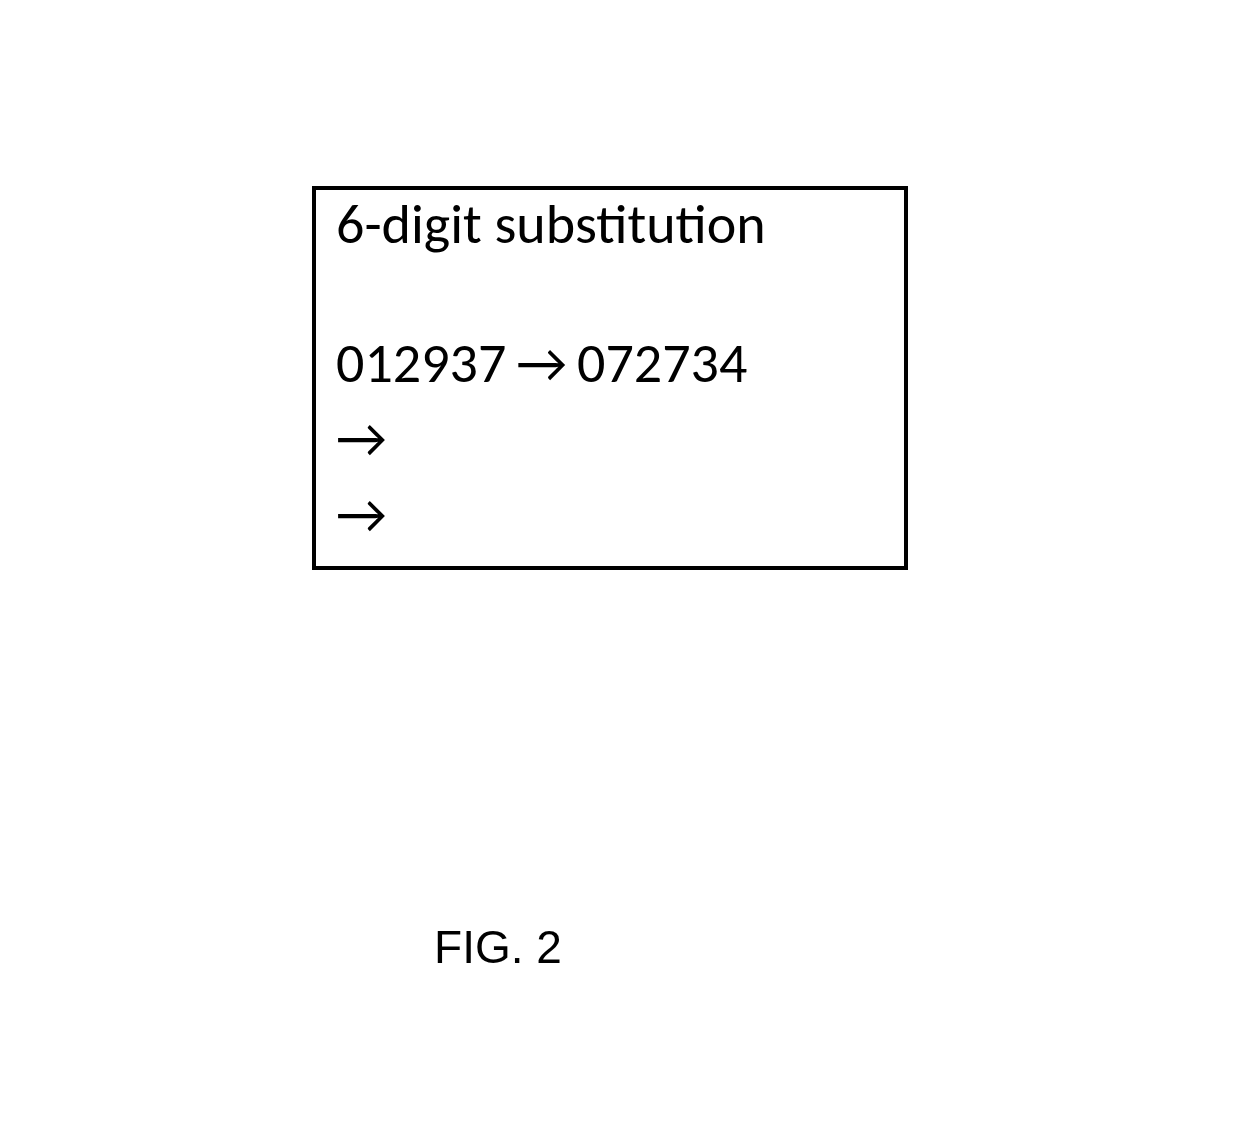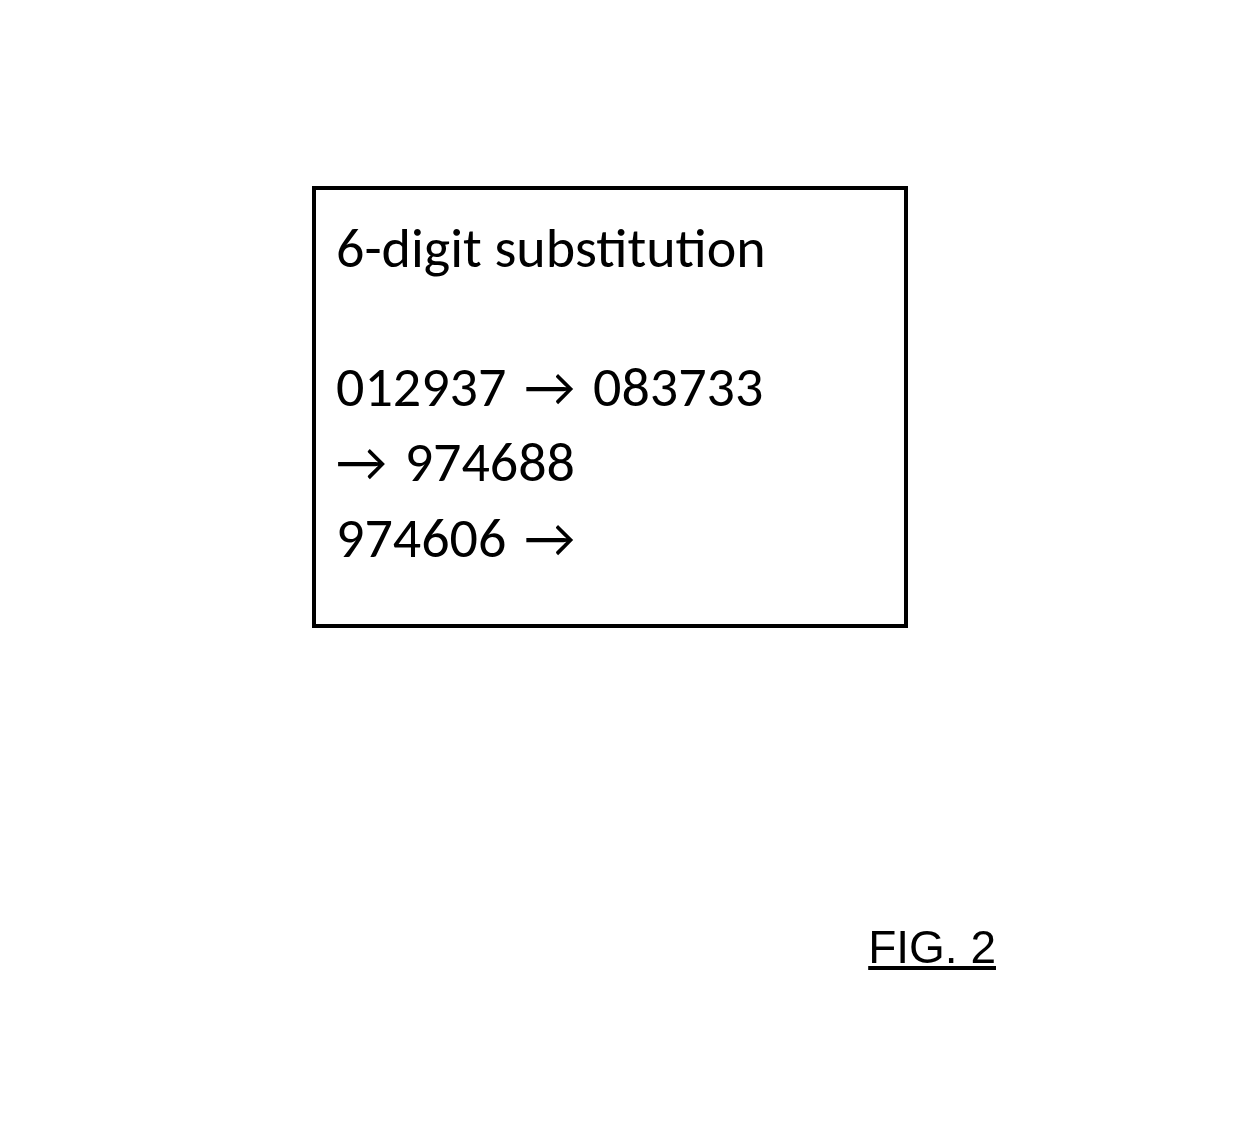--- a/index.html
+++ b/index.html
@@ -12,71 +12,68 @@
       height: 1139px;
       background: white;
       font-family: Calibri, Arial, sans-serif;
       position: relative;
     }
     .box {
       position: absolute;
       left: 312px;
       top: 186px;
       width: 596px;
-      height: 442px;
+      height: 384px;
       border: 4px solid #000;
-      padding: 28px 20px;
+      padding: 4px 20px;
     }
     .heading {
       font-size: 56px;
       color: #000;
       line-height: 1.1;
       margin-bottom: 70px;
       white-space: nowrap;
     }
     .mapping-row {
       font-size: 56px;
       color: #000;
       line-height: 1.35;
       white-space: nowrap;
       display: flex;
       align-items: center;
-      gap: 18px;
+      gap: 10px;
     }
     .arrow {
       display: inline-block;
     }
     .caption {
       position: absolute;
       left: 0;
       width: 996px;
       top: 920px;
-      text-align: right;
+      text-align: center;
       font-size: 46px;
       font-family: Arial, sans-serif;
       color: #000;
-      text-decoration: underline;
     }
   </style>
 </head>
 <body>
 
 <div class="box">
   <div class="heading">6-digit substitution</div>
 
   <div class="mapping-row">
     <span>012937</span>
     <span class="arrow">→</span>
-    <span>083733</span>
+    <span>072734</span>
   </div>
 
   <div class="mapping-row">
     <span class="arrow">→</span>
-    <span>974688</span>
   </div>
 
   <div class="mapping-row">
-    <span>974606</span>
     <span class="arrow">→</span>
   </div>
 </div>
 
 <div class="caption">FIG. 2</div>
 
 </body></html>

